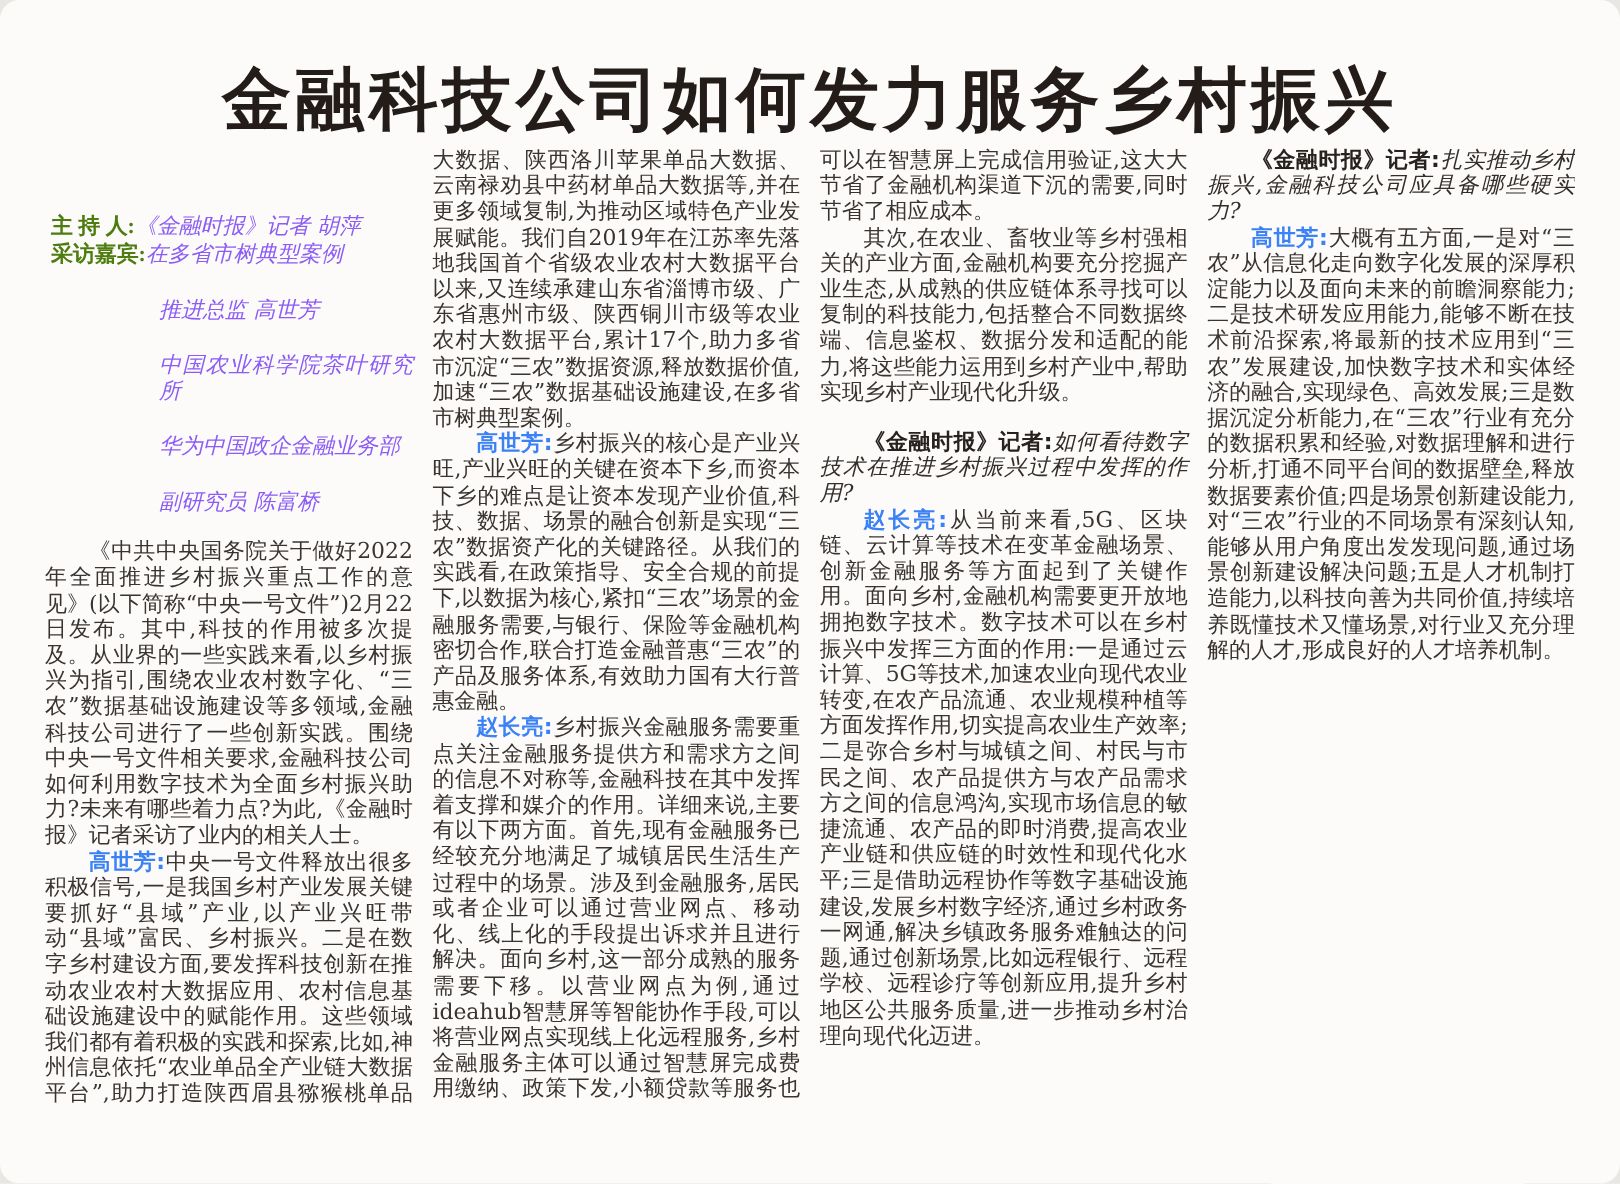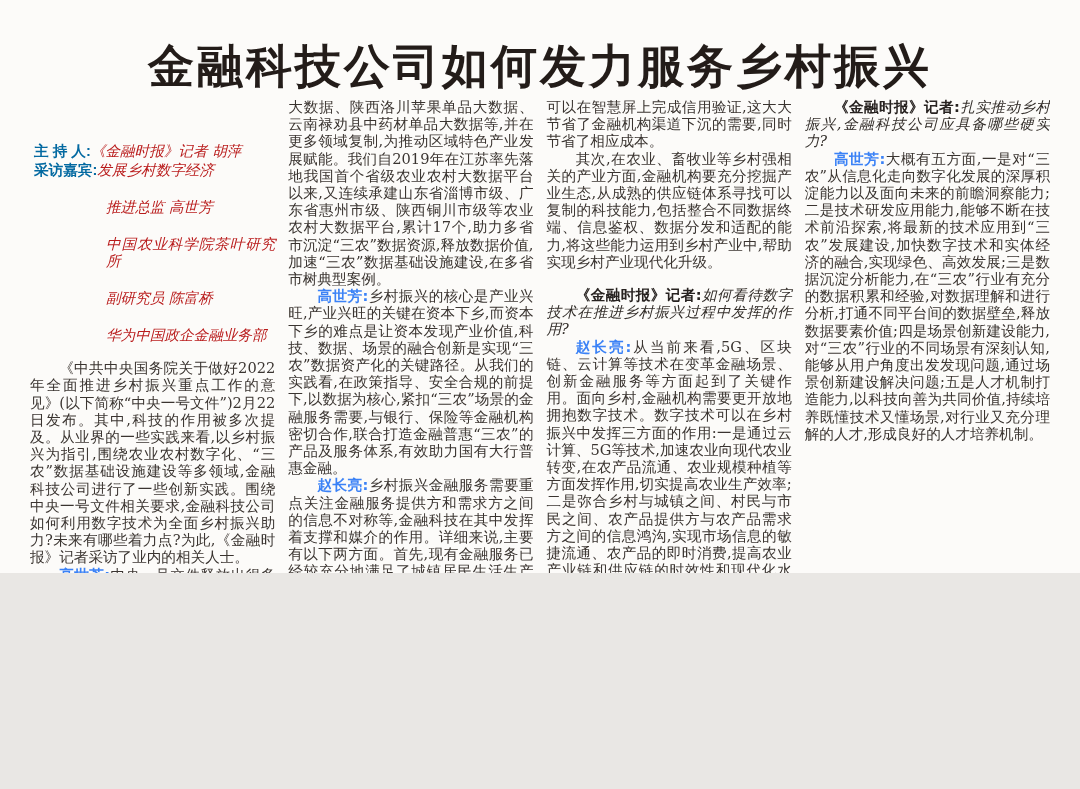--- a/index.html
+++ b/index.html
@@ -4,27 +4,28 @@
 <style>
   html, body {
     margin: 0;
     padding: 0;
     background: #e9e7e4;
     font-family: "DejaVu Serif", "Liberation Serif", serif;
   }
   .page {
     position: relative;
     width: 1080px;
-    height: 573px;
+    height: 789px;
     margin: 0 auto;
     background: #fcfbf9;
     box-sizing: border-box;
     padding: 26px 30px 0 30px;
     overflow: hidden;
     color: #35302c;
+    border-radius: 13px;
   }
   h1.headline {
     margin: 14px 0 0 0;
     text-align: center;
     font-size: 46px;
     line-height: 52px;
     font-weight: bold;
     letter-spacing: 3px;
     color: #231c19;
     font-family: "DejaVu Serif", "Liberation Serif", serif;
@@ -43,28 +44,28 @@
   }
   
   .meta {
     margin: 44px 0 0 4px;
     line-height: 17.6px;
     break-inside: avoid;
   }
   .meta-row { margin: 0; }
   .meta-row.indent { padding-left: 72px; margin-top: 19px; }
   .meta-label {
-    font-family: Liberation Sans, sans-serif;
+    font-family: Liberation Serif, serif;
     font-weight: bold;
     font-style: normal;
-    color: #0369a1;
+    color: #4d7c0f;
   }
   .meta-text {
     font-style: italic;
-    color: #b91c1c;
+    color: #8b5cf6;
   }
   
   p.para {
     margin: 0;
     text-indent: 2em;
   }
   p.lead { margin-top: 16px; }
   p.question {
     margin-top: 16px;
     font-style: italic;
@@ -85,25 +86,25 @@
 </style>
 </head>
 <body>
 
 <div class="page">
   <h1 class="headline">金融科技公司如何发力服务乡村振兴</h1>
 
   <div class="columns" id="article-body">
     <div class="meta" id="interview-meta">
         <div class="meta-row"><span class="meta-label">主 持 人:</span><span class="meta-text">《金融时报》记者 胡萍</span></div>
-        <div class="meta-row"><span class="meta-label">采访嘉宾:</span><span class="meta-text">发展乡村数字经济</span></div>
+        <div class="meta-row"><span class="meta-label">采访嘉宾:</span><span class="meta-text">在多省市树典型案例</span></div>
         <div class="meta-row indent"><span class="meta-text">推进总监 高世芳</span></div>
         <div class="meta-row indent"><span class="meta-text">中国农业科学院茶叶研究所</span></div>
+        <div class="meta-row indent"><span class="meta-text">华为中国政企金融业务部</span></div>
         <div class="meta-row indent"><span class="meta-text">副研究员 陈富桥</span></div>
-        <div class="meta-row indent"><span class="meta-text">华为中国政企金融业务部</span></div>
       </div>
 
   <p class="para lead">《中共中央国务院关于做好2022年全面推进乡村振兴重点工作的意见》(以下简称“中央一号文件”)2月22日发布。其中,科技的作用被多次提及。从业界的一些实践来看,以乡村振兴为指引,围绕农业农村数字化、“三农”数据基础设施建设等多领域,金融科技公司进行了一些创新实践。围绕中央一号文件相关要求,金融科技公司如何利用数字技术为全面乡村振兴助力?未来有哪些着力点?为此,《金融时报》记者采访了业内的相关人士。</p>
       <p class="para answer"><span class="speaker">高世芳:</span>中央一号文件释放出很多积极信号,一是我国乡村产业发展关键要抓好“县域”产业,以产业兴旺带动“县域”富民、乡村振兴。二是在数字乡村建设方面,要发挥科技创新在推动农业农村大数据应用、农村信息基础设施建设中的赋能作用。这些领域我们都有着积极的实践和探索,比如,神州信息依托“农业单品全产业链大数据平台”,助力打造陕西眉县猕猴桃单品大数据、陕西洛川苹果单品大数据、云南禄劝县中药材单品大数据等,并在更多领域复制,为推动区域特色产业发展赋能。我们自2019年在江苏率先落地我国首个省级农业农村大数据平台以来,又连续承建山东省淄博市级、广东省惠州市级、陕西铜川市级等农业农村大数据平台,累计17个,助力多省市沉淀“三农”数据资源,释放数据价值,加速“三农”数据基础设施建设,在多省市树典型案例。</p>
       <p class="para answer"><span class="speaker">高世芳:</span>乡村振兴的核心是产业兴旺,产业兴旺的关键在资本下乡,而资本下乡的难点是让资本发现产业价值,科技、数据、场景的融合创新是实现“三农”数据资产化的关键路径。从我们的实践看,在政策指导、安全合规的前提下,以数据为核心,紧扣“三农”场景的金融服务需要,与银行、保险等金融机构密切合作,联合打造金融普惠“三农”的产品及服务体系,有效助力国有大行普惠金融。</p>
       <p class="para answer"><span class="speaker">赵长亮:</span>乡村振兴金融服务需要重点关注金融服务提供方和需求方之间的信息不对称等,金融科技在其中发挥着支撑和媒介的作用。详细来说,主要有以下两方面。首先,现有金融服务已经较充分地满足了城镇居民生活生产过程中的场景。涉及到金融服务,居民或者企业可以通过营业网点、移动化、线上化的手段提出诉求并且进行解决。面向乡村,这一部分成熟的服务需要下移。以营业网点为例,通过ideahub智慧屏等智能协作手段,可以将营业网点实现线上化远程服务,乡村金融服务主体可以通过智慧屏完成费用缴纳、政策下发,小额贷款等服务也可以在智慧屏上完成信用验证,这大大节省了金融机构渠道下沉的需要,同时节省了相应成本。</p>
       <p class="para answer">其次,在农业、畜牧业等乡村强相关的产业方面,金融机构要充分挖掘产业生态,从成熟的供应链体系寻找可以复制的科技能力,包括整合不同数据终端、信息鉴权、数据分发和适配的能力,将这些能力运用到乡村产业中,帮助实现乡村产业现代化升级。</p>
       <p class="para question"><span class="speaker">《金融时报》记者:</span>如何看待数字技术在推进乡村振兴过程中发挥的作用?</p>
       <p class="para answer"><span class="speaker">赵长亮:</span>从当前来看,5G、区块链、云计算等技术在变革金融场景、创新金融服务等方面起到了关键作用。面向乡村,金融机构需要更开放地拥抱数字技术。数字技术可以在乡村振兴中发挥三方面的作用:一是通过云计算、5G等技术,加速农业向现代农业转变,在农产品流通、农业规模种植等方面发挥作用,切实提高农业生产效率;二是弥合乡村与城镇之间、村民与市民之间、农产品提供方与农产品需求方之间的信息鸿沟,实现市场信息的敏捷流通、农产品的即时消费,提高农业产业链和供应链的时效性和现代化水平;三是借助远程协作等数字基础设施建设,发展乡村数字经济,通过乡村政务一网通,解决乡镇政务服务难触达的问题,通过创新场景,比如远程银行、远程学校、远程诊疗等创新应用,提升乡村地区公共服务质量,进一步推动乡村治理向现代化迈进。</p>
       <p class="para question"><span class="speaker">《金融时报》记者:</span>扎实推动乡村振兴,金融科技公司应具备哪些硬实力?</p>

